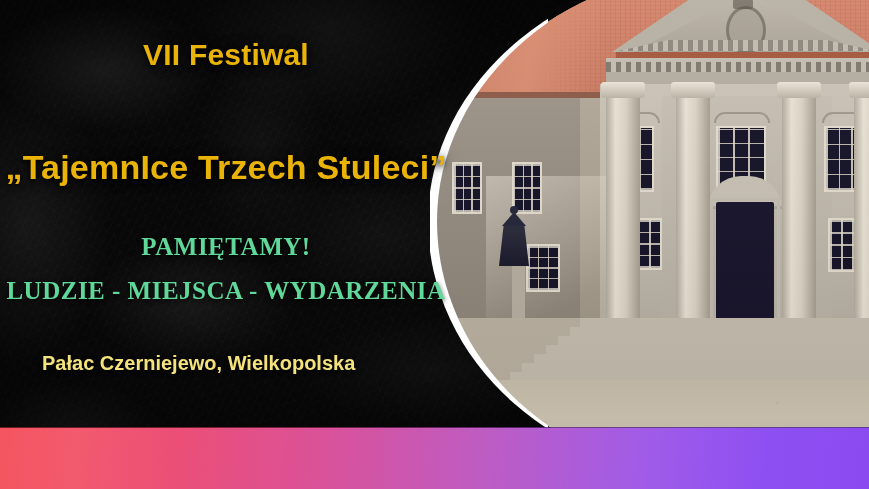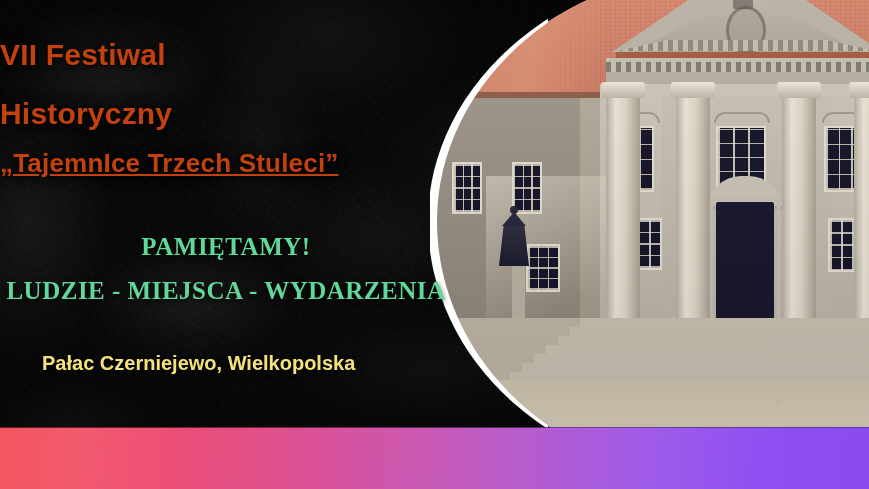--- a/index.html
+++ b/index.html
@@ -131,26 +131,26 @@
   .lamp-fin{left:80px;top:240px;width:8px;height:8px;border-radius:50%;background:#23243a;}
   .shrub{left:96px;top:384px;width:62px;height:26px;border-radius:50% 50% 36% 36%;
     background:radial-gradient(ellipse at 40% 30%,#6f8a4a,#44592c);}
 
   
   .photo-grade{left:0;top:0;width:560px;height:510px;
     background:linear-gradient(180deg,rgba(255,240,220,.05),rgba(20,15,10,.10));}
 
   
   .textcol{position:absolute;left:0;top:0;width:452px;height:428px;}
-  .title{position:absolute;left:0;width:452px;color:#c2410c;
+  .title{position:absolute;left:0;width:452px;text-align:center;color:#eab308;
     font-weight:bold;letter-spacing:.2px;
     text-shadow:0 2px 5px rgba(0,0,0,.85), 0 0 14px rgba(0,0,0,.6);}
   .t1{top:38px;font-size:30px;}
   .t2{top:97px;font-size:30px;}
-  .t3{top:148px;font-size:26px;text-decoration:underline;}
+  .t3{top:148px;font-size:34px;}
 
   .green{position:absolute;left:0;width:452px;text-align:center;color:#5fd89a;
     font-family:"Liberation Serif",serif;font-weight:bold;
     text-shadow:0 2px 5px rgba(0,0,0,.8);}
   .g1{top:233px;font-size:25px;letter-spacing:.5px;}
   .g2{top:277px;font-size:25px;letter-spacing:.5px;}
 
   .yellow{position:absolute;left:26px;color:#f4e27c;font-weight:bold;font-size:20px;
     text-shadow:0 2px 5px rgba(0,0,0,.85);white-space:nowrap;}
   .y1{top:352px;margin-left:16px;}
@@ -268,21 +268,20 @@
 
       <div class="ph ground"></div>
       <div class="ph ground-tex"></div>
       <div class="ph photo-grade"></div>
     </div>
     <div class="arc"></div>
   </div>
 
   <div class="textcol">
     <div class="title t1">VII Festiwal</div>
-    <div class="title t2">Historyczny</div>
     <div class="title t3">„TajemnIce Trzech Stuleci”</div>
 
     <div class="green g1">PAMIĘTAMY!</div>
     <div class="green g2">LUDZIE - MIEJSCA - WYDARZENIA</div>
 
     <div class="yellow y1">Pałac Czerniejewo, Wielkopolska</div>
   </div>
 
   <div class="banner-top"></div>
   <div class="banner">

